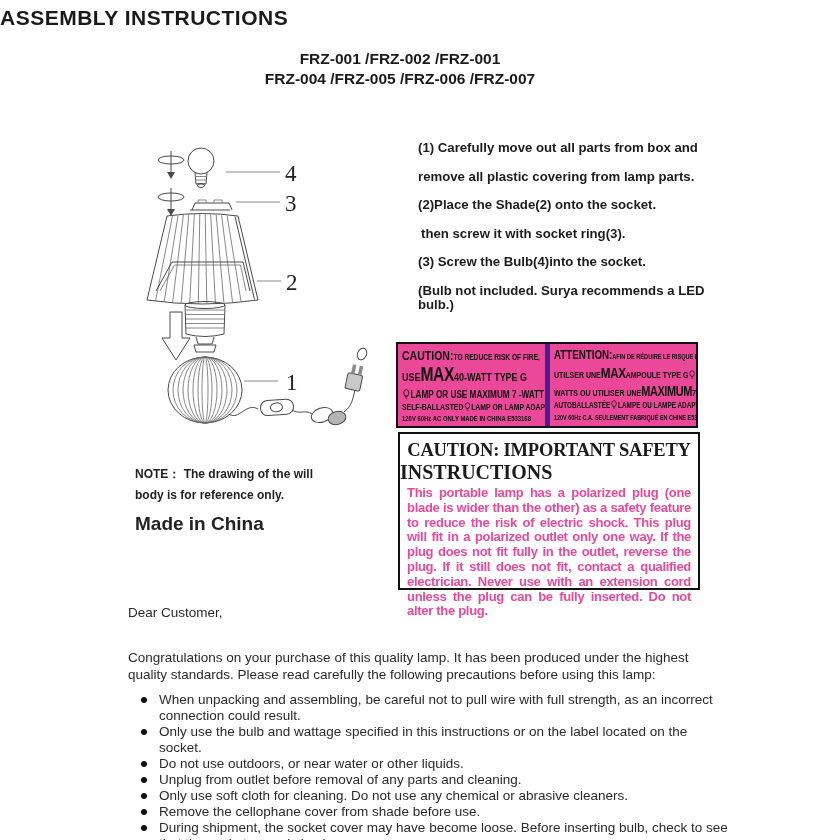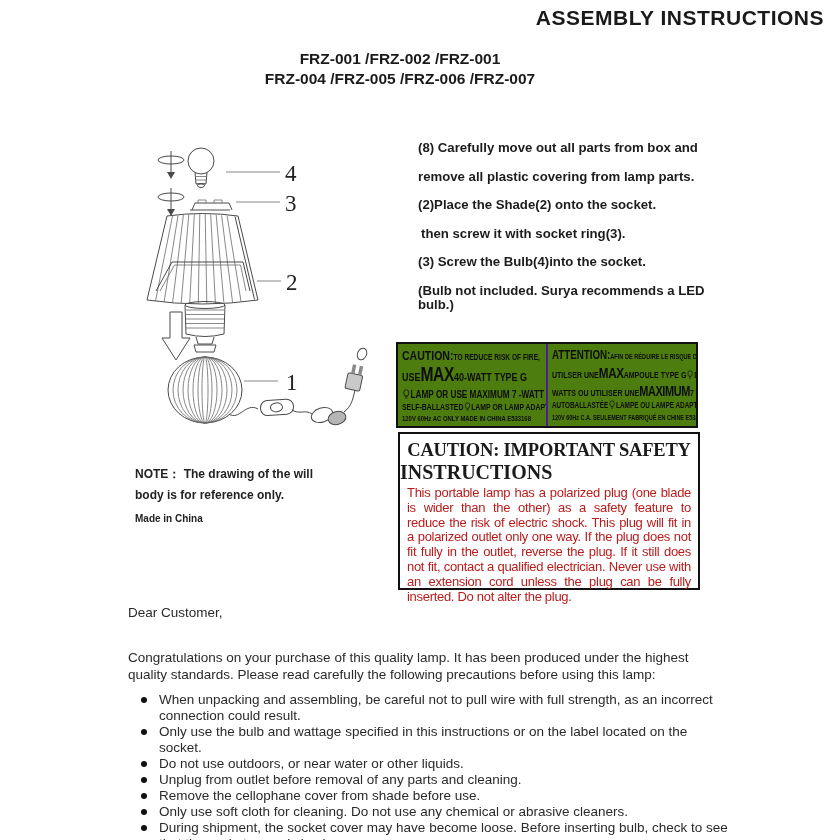--- a/index.html
+++ b/index.html
@@ -1,20 +1,20 @@
 <!DOCTYPE html>
 <html><head>
 <meta charset="utf-8">
 <style>
   html,body{margin:0;padding:0;background:#fff;}
   .page{position:relative;width:840px;height:840px;background:#fff;overflow:hidden;
         font-family:"Liberation Sans",sans-serif;color:#1a1a1a;}
 
   
-  .title{position:absolute;top:6px;left:0;width:824px;text-align:right;
+  .title{position:absolute;top:6px;left:0;width:824px;text-align:left;
          font-size:21px;font-weight:bold;letter-spacing:.5px;}
   .models{position:absolute;top:49px;left:0;width:800px;text-align:center;
           font-weight:bold;font-size:15.5px;line-height:20px;}
 
   
   .diagram{position:absolute;left:140px;top:138px;width:240px;height:300px;}
   .diagram svg{width:100%;height:100%;}
   .ln{stroke:#4a4a4a;stroke-width:1;fill:none;}
   .thin{stroke:#6a6a6a;stroke-width:.8;fill:none;}
   .numlbl{font-family:"Liberation Serif",serif;font-size:23px;fill:#222;}
@@ -22,23 +22,23 @@
   
   .steps{position:absolute;left:418px;top:134px;width:305px;font-weight:bold;
          font-size:13.2px;color:#1c1c1c;}
   .step-line{line-height:28.5px;white-space:nowrap;}
   .step-indent{padding-left:3px;}
   .step-note1{line-height:14.5px;margin-top:7px;}
   .step-note2{line-height:14.5px;}
 
   
   .cautionbox{position:absolute;left:396px;top:342px;width:302px;height:86px;
-              border:2px solid #111;box-sizing:border-box;display:flex;background:#4d7c0f;}
+              border:2px solid #111;box-sizing:border-box;display:flex;background:#ec4899;}
   .cpanel{flex:1;padding:4px 3px 2px 4px;overflow:hidden;}
-  .cpanel.right{border-left:2px solid #4c1d95;}
+  .cpanel.right{border-left:5px solid #4c1d95;}
   .cl{font-weight:bold;white-space:nowrap;transform:scaleX(.78);transform-origin:0 50%;
       color:#0d0d0d;display:flex;align-items:baseline;}
   .en-l1{line-height:15px;font-size:8.5px;}
   .en-l1 .big{font-size:13.5px;}
   .en-l2{line-height:19px;font-size:11.5px;}
   .en-l2 .max{font-size:20px;letter-spacing:-.5px;}
   .en-l3{line-height:14px;font-size:10.5px;}
   .en-l4{line-height:12px;font-size:8.8px;}
   .en-l5{line-height:11px;font-size:7.6px;display:block;}
   .fr-l1{line-height:14px;font-size:7.2px;}
@@ -53,26 +53,26 @@
   .bulbicon svg{display:inline-block;vertical-align:-2px;}
 
   
   .safety{position:absolute;left:398px;top:432px;width:302px;height:158px;
           border:2px solid #111;box-sizing:border-box;background:#fff;}
   .safety-t1{font-family:"Liberation Serif",serif;font-weight:bold;text-align:center;
              font-size:18.5px;line-height:22px;margin-top:5px;letter-spacing:-.2px;}
   .safety-t2{font-family:"Liberation Serif",serif;font-weight:bold;
              font-size:20px;line-height:23px;}
   .safety-body{font-size:13px;line-height:14.8px;text-align:justify;padding:2px 7px 0 7px;
-               font-weight:normal;color:#b91c1c;letter-spacing:-.3px;}
+               font-weight:bold;color:#ec4899;letter-spacing:-.3px;}
 
   
   .note{position:absolute;left:135px;top:464px;font-weight:bold;font-size:12px;
         line-height:21px;color:#222;}
-  .madein{position:absolute;left:135px;top:513px;font-weight:bold;font-size:10px;color:#222;}
+  .madein{position:absolute;left:135px;top:513px;font-weight:bold;font-size:19px;color:#222;}
 
   
   .customer{position:absolute;left:128px;top:605px;width:601px;font-size:13.5px;
             color:#2a2a2a;}
   .greeting{line-height:16px;margin-bottom:28px;}
   .intro{line-height:17px;margin-bottom:9px;}
   .bullet-row{display:flex;line-height:16px;}
   .dot{width:6px;height:6px;border-radius:50%;background:#111;margin:5px 12px 0 13px;flex:none;}
 </style>
 </head>
@@ -163,21 +163,21 @@
           <rect x="-7" y="0" width="15" height="16" rx="2" fill="#c9c9c9" stroke="#4a4a4a"></rect>
           <rect x="-4" y="-9" width="3.5" height="9" fill="#8a8a8a"></rect>
           <rect x="3" y="-9" width="3.5" height="9" fill="#8a8a8a"></rect>
         </g>
         <ellipse class="ln" cx="222" cy="216" rx="4.5" ry="6" transform="rotate(25 222 216)"></ellipse>
       </g>
     </svg>
   </div>
 
   <div class="steps">
-    <div class="step-line">(8) Carefully move out all parts from box and</div>
+    <div class="step-line">(1) Carefully move out all parts from box and</div>
     <div class="step-line">remove all plastic covering from lamp parts.</div>
     <div class="step-line">(2)Place the Shade(2) onto the socket.</div>
     <div class="step-line step-indent">then screw it with socket ring(3).</div>
     <div class="step-line">(3) Screw the Bulb(4)into the socket.</div>
     <div class="step-note1">(Bulb not included. Surya recommends a LED</div>
     <div class="step-note2">bulb.)</div>
   </div>
 
   <div class="cautionbox">
     <div class="cpanel">
@@ -265,25 +265,25 @@
     <div class="bullet-row">
         <span class="dot"></span>
         <span>Do not use outdoors, or near water or other liquids.</span>
       </div>
     <div class="bullet-row">
         <span class="dot"></span>
         <span>Unplug from outlet before removal of any parts and cleaning.</span>
       </div>
     <div class="bullet-row">
         <span class="dot"></span>
+        <span>Only use soft cloth for cleaning. Do not use any chemical or abrasive cleaners.</span>
+      </div>
+    <div class="bullet-row">
+        <span class="dot"></span>
         <span>Remove the cellophane cover from shade before use.</span>
       </div>
     <div class="bullet-row">
         <span class="dot"></span>
-        <span>Only use soft cloth for cleaning. Do not use any chemical or abrasive cleaners.</span>
-      </div>
-    <div class="bullet-row">
-        <span class="dot"></span>
         <span>During shipment, the socket cover may have become loose. Before inserting bulb, check to see that the socket cover is in place.</span>
       </div>
   </div>
 
 </div>
 
 </body></html>

